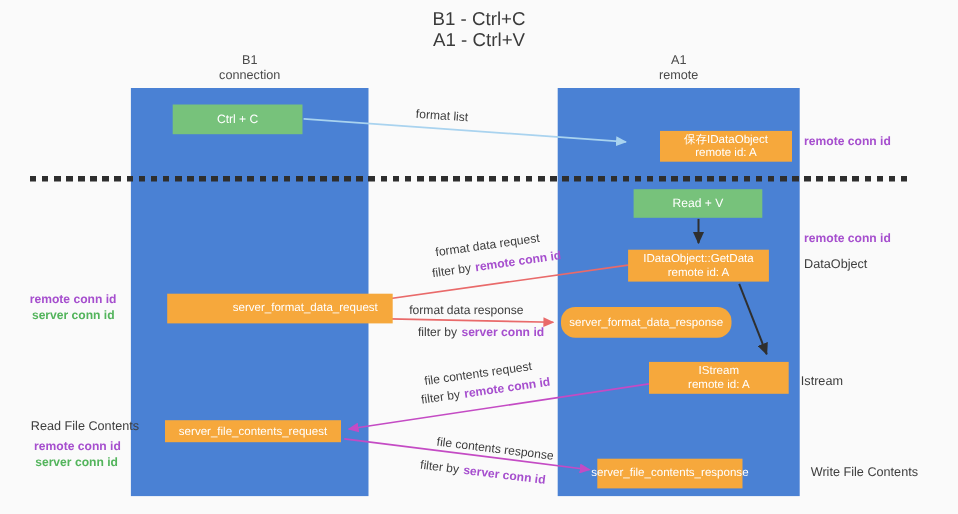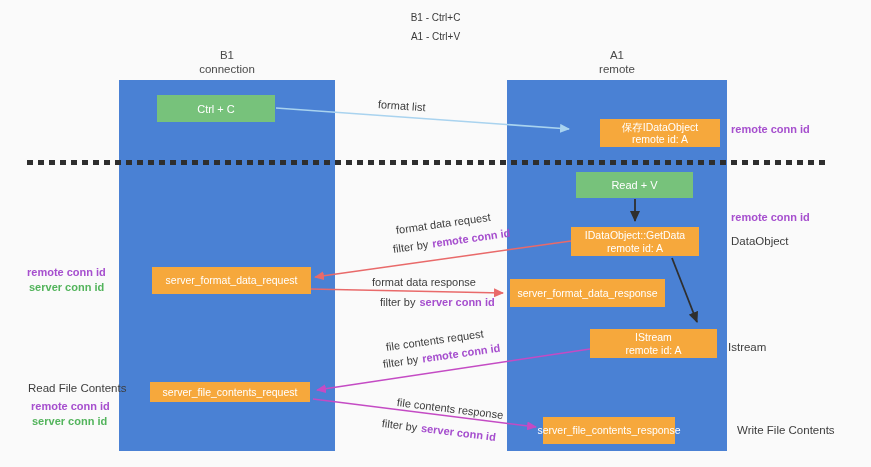--- a/index.html
+++ b/index.html
@@ -1,21 +1,21 @@
 <!DOCTYPE html>
 <html><head>
 <meta charset="utf-8">
 <style>
   html,body{margin:0;padding:0;background:#fafafa;}
   #canvas{
     position:relative;width:871px;height:467px;overflow:hidden;
     background:#fafafa;font-family:"Liberation Sans",sans-serif;
   }
   .abs{position:absolute;}
-  .title{left:0;right:0;top:8px;text-align:center;font-size:10px;color:#3a3a3a;line-height:19px;}
+  .title{left:0;right:0;top:8px;text-align:center;font-size:17px;color:#3a3a3a;line-height:19px;}
   .lane{background:#4A81D4;top:80px;height:371px;}
   .lane-left{left:119px;width:216px;}
   .lane-right{left:507px;width:220px;}
   .lane-header{top:48px;text-align:center;font-size:11.5px;color:#4a4a4a;line-height:14px;}
   .hdr-left{left:119px;width:216px;}
   .hdr-right{left:507px;width:220px;}
   .node{display:flex;flex-direction:column;align-items:center;justify-content:center;
         color:#fff;text-align:center;white-space:nowrap;z-index:3;}
   .green{background:#77C27B;font-size:11px;}
   .orange{background:#F6A83C;font-size:10.5px;line-height:12.5px;}
@@ -90,25 +90,25 @@
 
   <div class="abs node green" style="left:576px;top:172px;width:117px;height:26px;">
     <div>Read + V</div>
   </div>
 
   <div class="abs node orange" style="left:571px;top:227px;width:128px;height:29px;">
     <div>IDataObject::GetData</div>
     <div>remote id: A</div>
   </div>
 
-  <div class="abs node orange" style="left:152px;top:267px;width:159px;height:27px;">
+  <div class="abs node orange" style="left:152px;top:267px;width:159px;height:27px;padding-left:46px;">
     <div>server_format_data_request</div>
   </div>
 
-  <div class="abs node orange" style="left:510px;top:279px;width:155px;height:28px;">
+  <div class="abs node orange" style="left:510px;top:279px;width:155px;height:28px;border-radius:13px;">
     <div>server_format_data_response</div>
   </div>
 
   <div class="abs node orange" style="left:590px;top:329px;width:127px;height:29px;">
     <div>IStream</div>
     <div>remote id: A</div>
   </div>
 
   <div class="abs node orange" style="left:150px;top:382px;width:160px;height:20px;">
     <div>server_file_contents_request</div>

